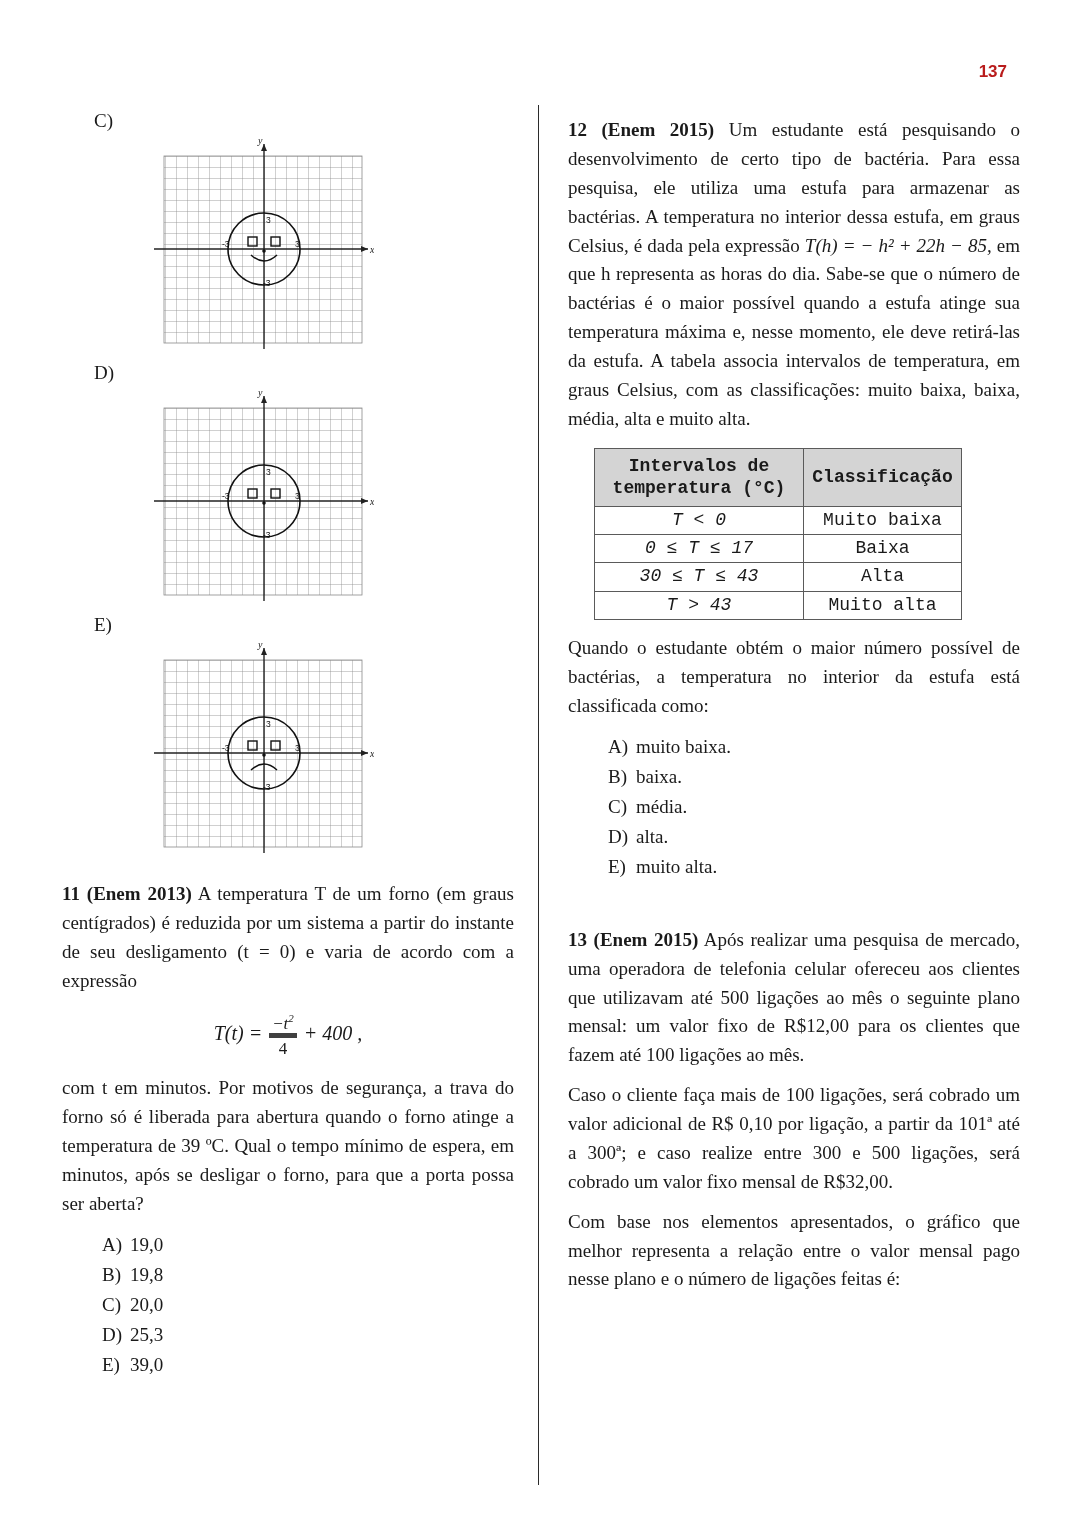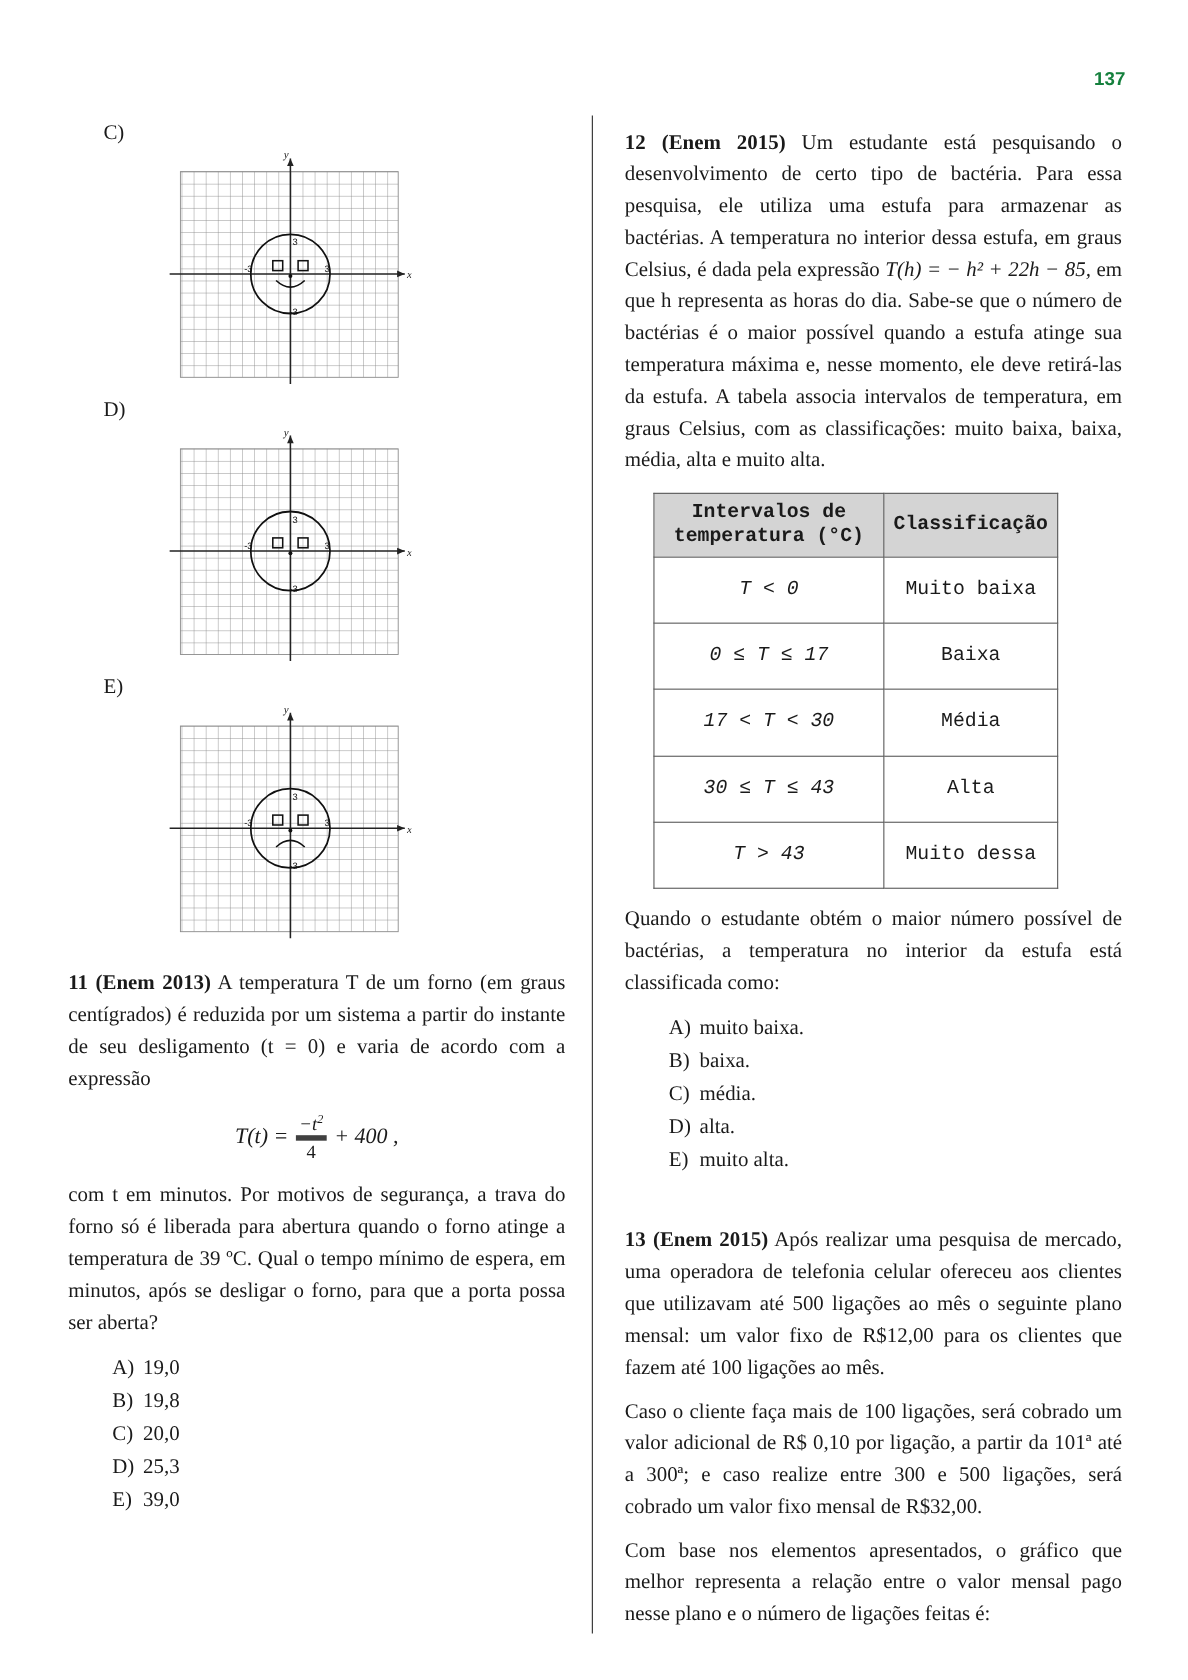--- a/index.html
+++ b/index.html
@@ -15,25 +15,25 @@
     color: #1a1a1a;
     overflow: hidden;
   }
   .page {
     position: absolute;
     inset: 0;
   }
   .page-number {
     position: absolute;
     top: 62px;
-    right: 57px;
+    right: 73px;
     font-family: "Liberation Sans", sans-serif;
     font-size: 17px;
     font-weight: bold;
-    color: #15803d;
+    color: #b91c1c;
   }
   .divider {
     position: absolute;
     left: 538px;
     top: 105px;
     width: 1px;
     height: 1380px;
     background: #2b2b2b;
   }
 
@@ -137,21 +137,21 @@
   table.t th {
     background: #d4d4d4;
     border: 1px solid #5a5a5a;
     font-weight: bold;
     padding: 6px 4px;
     text-align: center;
     line-height: 1.25;
   }
   table.t td {
     border: 1px solid #5a5a5a;
-    padding: 16px 4px;
+    padding: 0 4px;
     text-align: center;
   }
   table.t td.ital {
     font-style: italic;
   }
   .th-col1 { width: 200px; }
 </style>
 </head>
 <body>
 
@@ -309,30 +309,26 @@
           <tbody>
             <tr>
               <td class="ital">T &lt; 0</td>
               <td>Muito baixa</td>
             </tr>
             <tr>
               <td class="ital">0 ≤ T ≤ 17</td>
               <td>Baixa</td>
             </tr>
             <tr>
-              <td class="ital">17 &lt; T &lt; 30</td>
-              <td>Média</td>
-            </tr>
-            <tr>
               <td class="ital">30 ≤ T ≤ 43</td>
               <td>Alta</td>
             </tr>
             <tr>
               <td class="ital">T &gt; 43</td>
-              <td>Muito dessa</td>
+              <td>Muito alta</td>
             </tr>
           </tbody>
         </table>
       </div>
 
       <p>Quando o estudante obtém o maior número possível de bactérias, a temperatura no interior da estufa está classificada como:</p>
 
       <ol class="opts">
         <li>
             <span class="lbl">A)</span>

